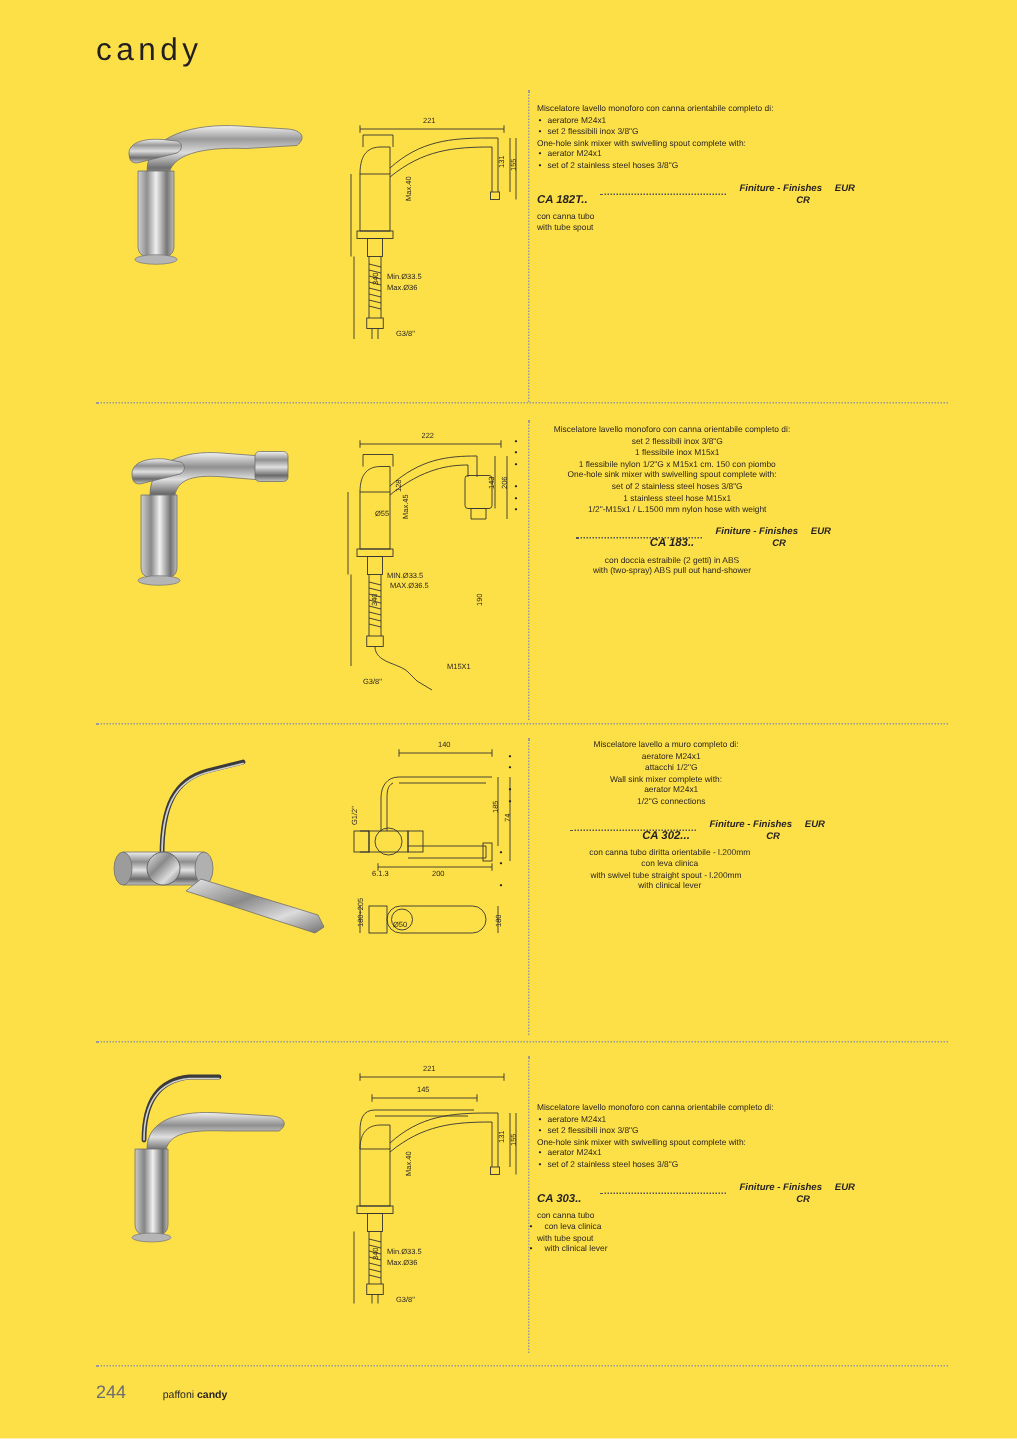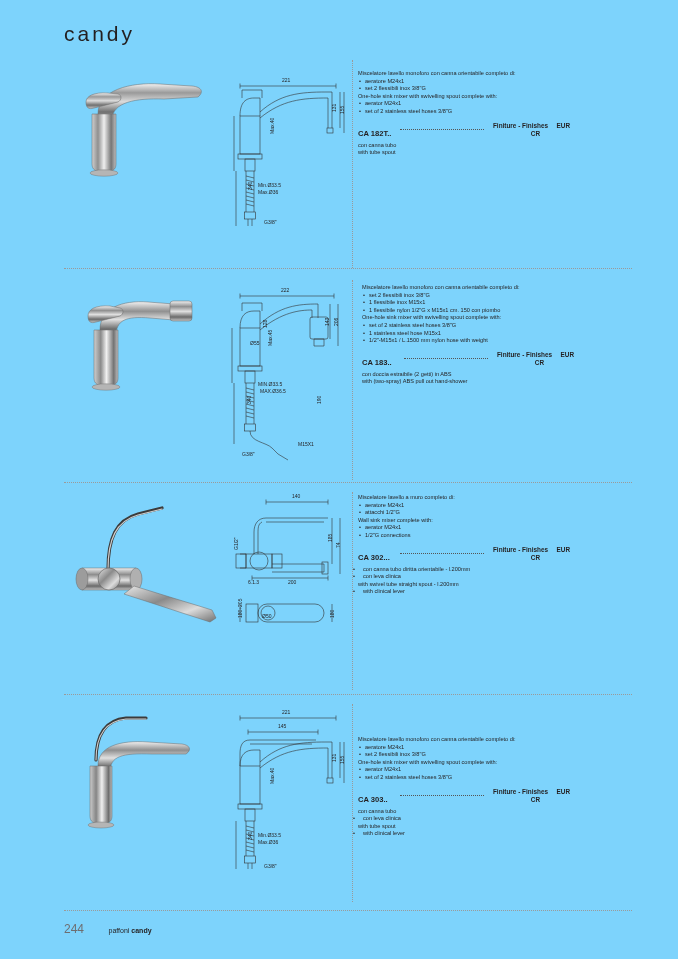--- a/index.html
+++ b/index.html
@@ -5,21 +5,21 @@
   * { box-sizing: border-box; }
   html, body {
     margin: 0; padding: 0;
     background: #ffffff;
     font-family: "Liberation Sans", sans-serif;
   }
   .page {
     position: relative;
     width: 678px;
     height: 959px;
-    background: #7dd3fc;
+    background: #fde047;
     overflow: hidden;
   }
 
   
   .brand-title {
     position: absolute;
     left: 64px;
     top: 22px;
     font-size: 21px;
     letter-spacing: 3px;
@@ -76,20 +76,21 @@
   .bullets li:before {
     content: "\2022";
     position: absolute;
     left: -6px;
     top: 0;
   }
   .code-line {
     position: relative;
     margin-top: 6px;
     height: 11px;
+    font-style: italic;
   }
   .code {
     font-size: 7.6px;
     font-weight: bold;
     color: #231f20;
   }
   .dots {
     position: absolute;
     left: 42px;
     right: 86px;
@@ -345,21 +346,21 @@
         <text x="95" y="120" transform="rotate(-90 95 120)">190</text>
         <text x="72" y="162">M15X1</text>
         <text x="16" y="172">G3/8"</text>
       </g>
     </svg>
     <div class="dim-txt" style="left:24px; top:56px;">Ø55</div>
     <div class="dim-txt" style="left:32px; top:97px;">MIN.Ø33.5</div>
     <div class="dim-txt" style="left:34px; top:104px;">MAX.Ø36.5</div>
   </div>
 
-  <div class="textblock" style="left:362px; top:284px;">
+  <div class="textblock" style="left:342px; top:284px;text-align:center;">
     <div class="t-it">Miscelatore lavello monoforo con canna orientabile completo di:</div>
     <ul class="bullets">
       <li>set 2 flessibili inox 3/8"G</li>
       <li>1 flessibile inox M15x1</li>
       <li>1 flessibile nylon 1/2"G x M15x1 cm. 150 con piombo</li>
     </ul>
     <div class="t-en">One-hole sink mixer with swivelling spout complete with:</div>
     <ul class="bullets">
       <li>set of 2 stainless steel hoses 3/8"G</li>
       <li>1 stainless steel hose M15x1</li>
@@ -450,21 +451,21 @@
         <text x="56" y="92">200</text>
         <text x="6" y="58" transform="rotate(-90 6 58)">G1/2"</text>
         <text x="16" y="92">6.1.3</text>
         <text x="102" y="126" transform="rotate(-90 102 126)">180</text>
         <text x="10" y="126" transform="rotate(-90 10 126)">180÷205</text>
         <text x="30" y="126">Ø50</text>
       </g>
     </svg>
   </div>
 
-  <div class="textblock" style="left:358px; top:494px;">
+  <div class="textblock" style="left:338px; top:494px;text-align:center;">
     <div class="t-it">Miscelatore lavello a muro completo di:</div>
     <ul class="bullets">
       <li>aeratore M24x1</li>
       <li>attacchi 1/2"G</li>
     </ul>
     <div class="t-en">Wall sink mixer complete with:</div>
     <ul class="bullets">
       <li>aerator M24x1</li>
       <li>1/2"G connections</li>
     </ul>

